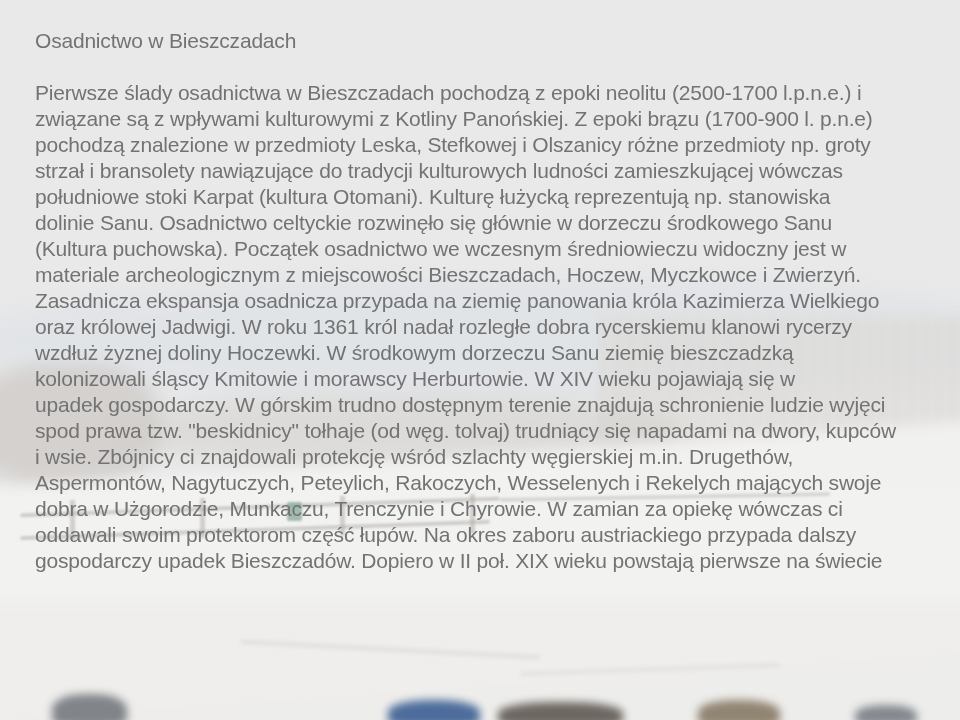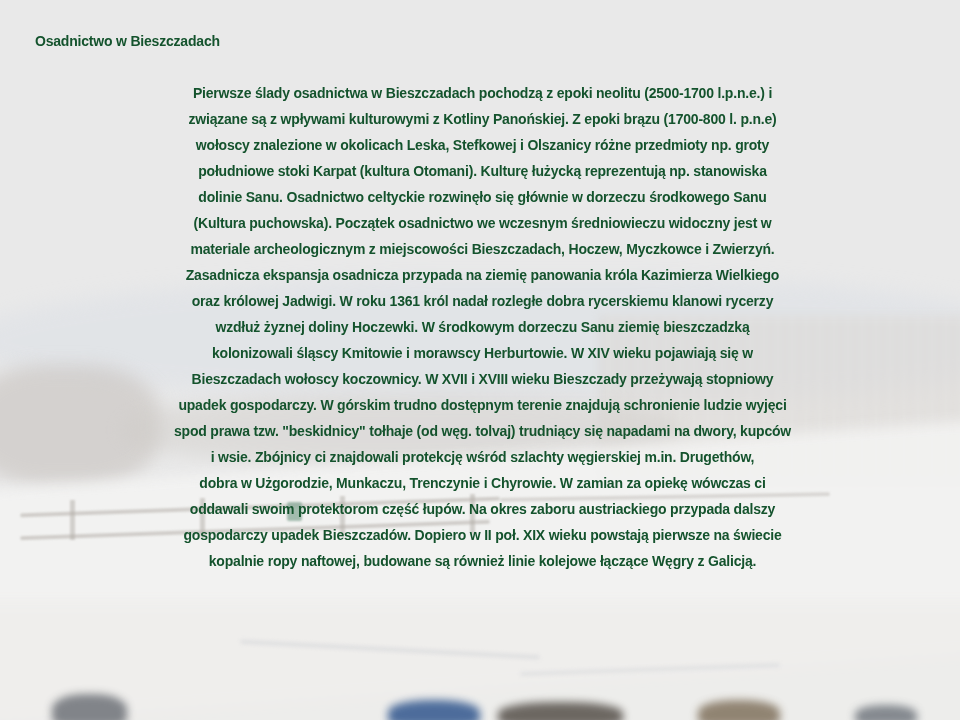--- a/index.html
+++ b/index.html
@@ -30,29 +30,29 @@
   .blob{filter:blur(4px);border-radius:45% 45% 20% 20%;}
   .b1{left:52px;top:694px;width:75px;height:32px;background:#6e7278;opacity:.85;}
   .b2{left:388px;top:700px;width:92px;height:26px;background:#3c5f93;opacity:.9;}
   .b3{left:498px;top:702px;width:125px;height:24px;background:#56504a;opacity:.85;}
   .b4{left:698px;top:700px;width:82px;height:26px;background:#7a6a55;opacity:.8;}
   .b5{left:855px;top:705px;width:62px;height:20px;background:#6a7078;opacity:.8;}
   
   .sheet{
     position:relative;z-index:2;
     padding:28px 30px 0 35px;
-    color:#14532d;
-    font-weight:700;
-    font-size:14px;
+    color:#737373;
+    font-weight:400;
+    font-size:21px;
     line-height:26px;
     letter-spacing:-0.2px;
   }
   .title{white-space:nowrap;}
   .spacer{height:26px;}
-  .line{white-space:nowrap;text-align:center;}
+  .line{white-space:nowrap;}
 </style>
 </head>
 <body>
 
 <div class="bg">
   <div class="ridge"></div>
   <div class="trees-right"></div>
   <div class="dark-left"></div>
   <div class="mid-shade"></div>
   <div class="snow-slope"></div>
@@ -72,32 +72,32 @@
   <div class="blob b3"></div>
   <div class="blob b4"></div>
   <div class="blob b5"></div>
 </div>
 
 <div class="sheet">
   <div class="title">Osadnictwo w Bieszczadach</div>
   <div class="spacer"></div>
   <div>
       <div class="line">Pierwsze ślady osadnictwa w Bieszczadach pochodzą z epoki neolitu (2500-1700 l.p.n.e.) i</div>
-      <div class="line">związane są z wpływami kulturowymi z Kotliny Panońskiej. Z epoki brązu (1700-800 l. p.n.e)</div>
-      <div class="line">wołoscy znalezione w okolicach Leska, Stefkowej i Olszanicy różne przedmioty np. groty</div>
+      <div class="line">związane są z wpływami kulturowymi z Kotliny Panońskiej. Z epoki brązu (1700-900 l. p.n.e)</div>
+      <div class="line">pochodzą znalezione w przedmioty Leska, Stefkowej i Olszanicy różne przedmioty np. groty</div>
+      <div class="line">strzał i bransolety nawiązujące do tradycji kulturowych ludności zamieszkującej wówczas</div>
       <div class="line">południowe stoki Karpat (kultura Otomani). Kulturę łużycką reprezentują np. stanowiska</div>
       <div class="line">dolinie Sanu. Osadnictwo celtyckie rozwinęło się głównie w dorzeczu środkowego Sanu</div>
       <div class="line">(Kultura puchowska). Początek osadnictwo we wczesnym średniowieczu widoczny jest w</div>
       <div class="line">materiale archeologicznym z miejscowości Bieszczadach, Hoczew, Myczkowce i Zwierzyń.</div>
       <div class="line">Zasadnicza ekspansja osadnicza przypada na ziemię panowania króla Kazimierza Wielkiego</div>
       <div class="line">oraz królowej Jadwigi. W roku 1361 król nadał rozległe dobra rycerskiemu klanowi rycerzy</div>
       <div class="line">wzdłuż żyznej doliny Hoczewki. W środkowym dorzeczu Sanu ziemię bieszczadzką</div>
       <div class="line">kolonizowali śląscy Kmitowie i morawscy Herburtowie. W XIV wieku pojawiają się w</div>
-      <div class="line">Bieszczadach wołoscy koczownicy. W XVII i XVIII wieku Bieszczady przeżywają stopniowy</div>
       <div class="line">upadek gospodarczy. W górskim trudno dostępnym terenie znajdują schronienie ludzie wyjęci</div>
       <div class="line">spod prawa tzw. "beskidnicy" tołhaje (od węg. tolvaj) trudniący się napadami na dwory, kupców</div>
       <div class="line">i wsie. Zbójnicy ci znajdowali protekcję wśród szlachty węgierskiej m.in. Drugethów,</div>
+      <div class="line">Aspermontów, Nagytuczych, Peteylich, Rakoczych, Wesselenych i Rekelych mających swoje</div>
       <div class="line">dobra w Użgorodzie, Munkaczu, Trenczynie i Chyrowie. W zamian za opiekę wówczas ci</div>
       <div class="line">oddawali swoim protektorom część łupów. Na okres zaboru austriackiego przypada dalszy</div>
       <div class="line">gospodarczy upadek Bieszczadów. Dopiero w II poł. XIX wieku powstają pierwsze na świecie</div>
-      <div class="line">kopalnie ropy naftowej, budowane są również linie kolejowe łączące Węgry z Galicją.</div>
     </div>
 </div>
 
 </body></html>

